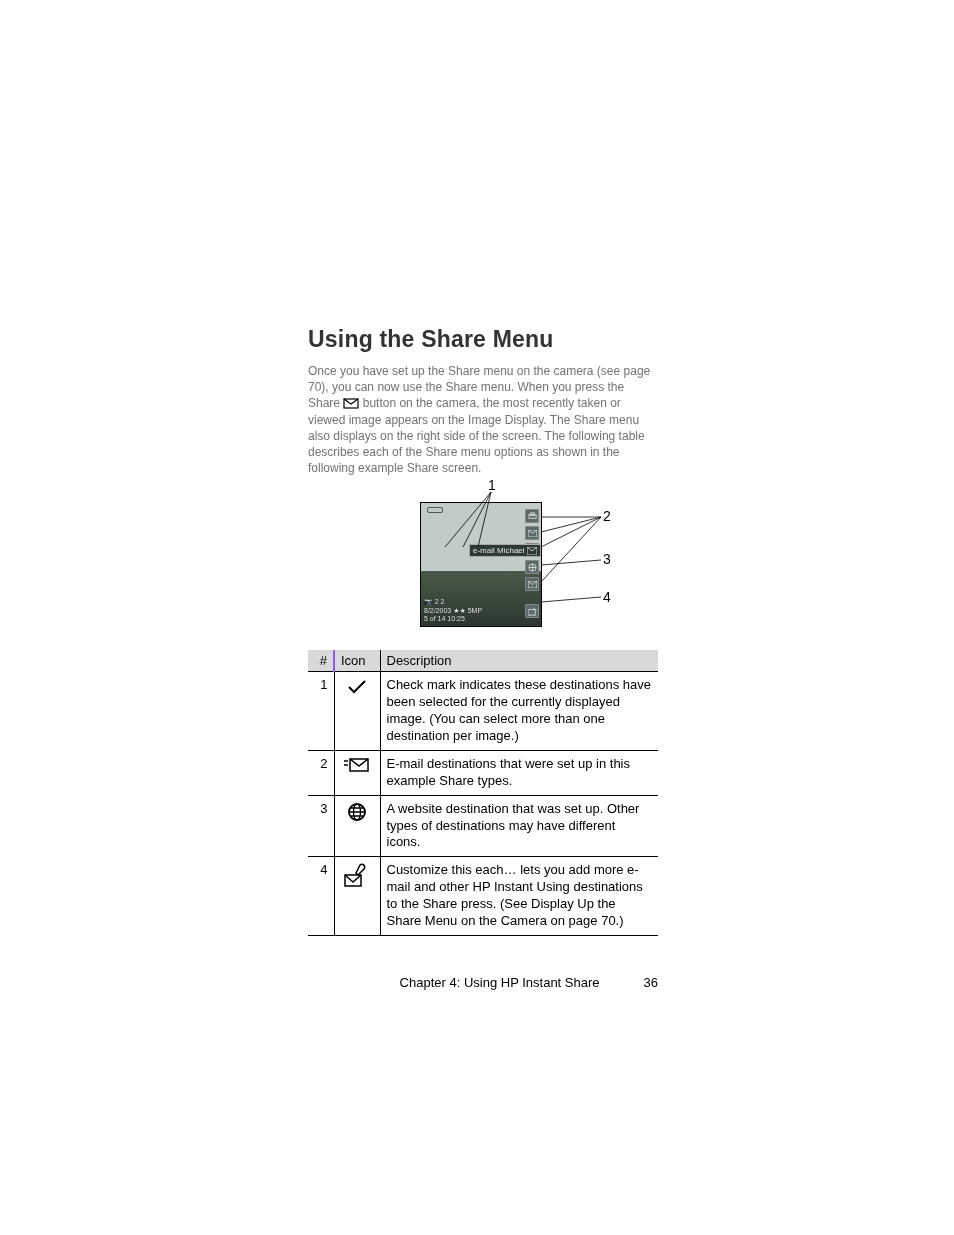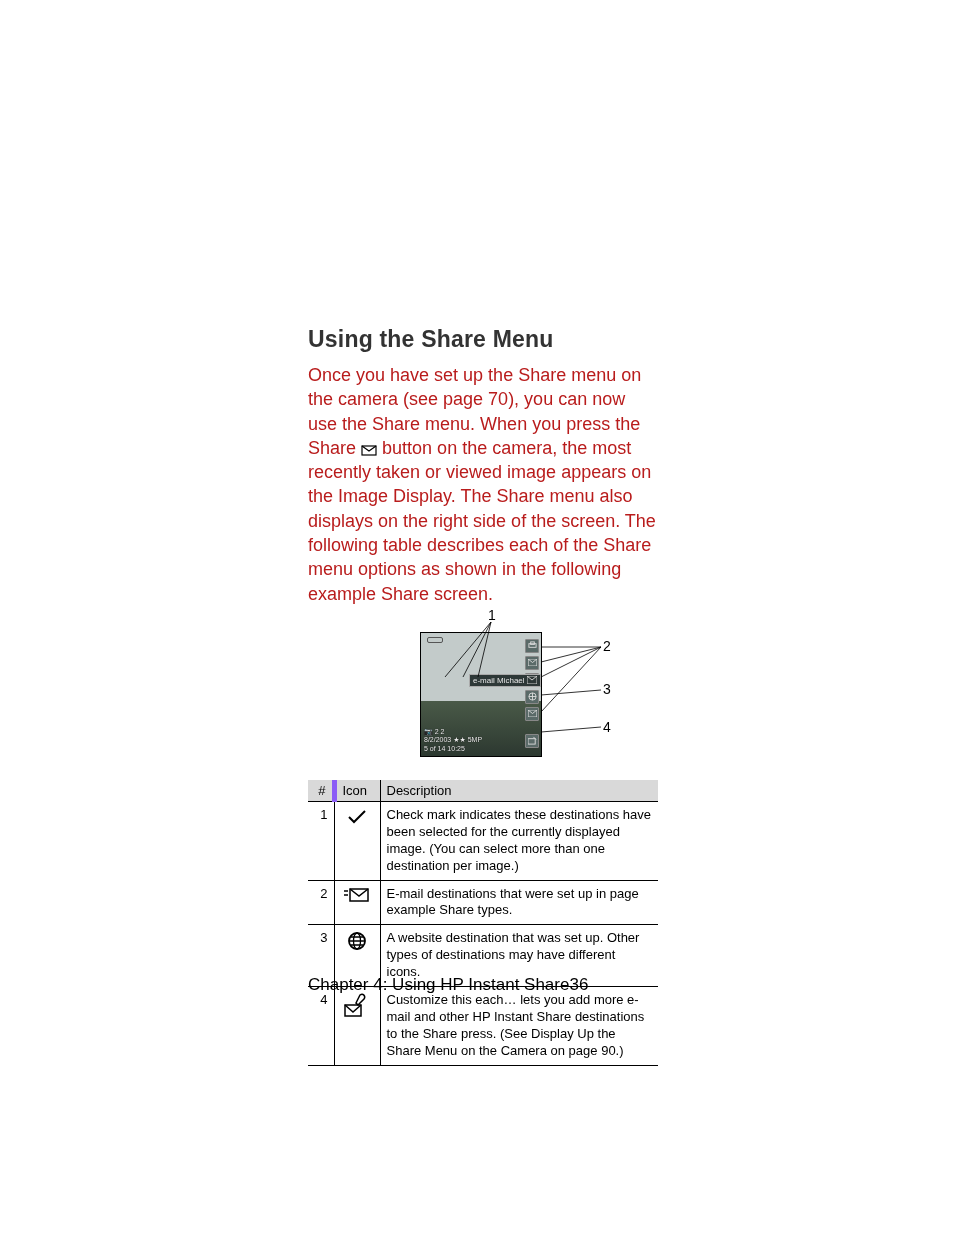--- a/index.html
+++ b/index.html
@@ -18,23 +18,23 @@
     width: 350px;
   }
   h2.section-title {
     font-size: 23px;
     font-weight: bold;
     color: #333;
     margin-bottom: 10px;
     letter-spacing: 0.2px;
   }
   p.body-text {
-    font-size: 18px;
+    font-size: 12px;
     line-height: 1.35;
-    color: #b91c1c;
+    color: #737373;
     font-weight: 300;
   }
   .share-bold { font-weight: 500; }
   .inline-icon {
     display: inline-block;
     vertical-align: -2px;
   }
 
   
   .figure-wrap {
@@ -138,33 +138,34 @@
   table.icon-table td.iconcell {
     width: 46px;
     text-align: center;
     border-right: 1px solid #000;
     border-left: 1px solid #000;
     vertical-align: top;
     padding-top: 6px;
   }
   table.icon-table th.iconcell {
     border-right: 1px solid #000;
-    border-left: 5px solid #8b5cf6;
+    border-left: 2px solid #8b5cf6;
   }
 
   
   .footer {
     position: absolute;
     top: 975px;
     left: 308px;
     width: 350px;
     display: flex;
-    justify-content: flex-start;
-    font-size: 17px;
+    justify-content: flex-end;
+    font-size: 13px;
     font-weight: 300;
+    gap: 44px;
   }
 </style>
 </head>
 <body>
 
 <div class="page">
   <h2 class="section-title">Using the Share Menu</h2>
 
   <p class="body-text">
     <span>Once you have set up the </span><span class="share-bold">Share</span><span> menu on the camera (see page 70), you can now use the </span><span class="share-bold">Share</span><span> menu. When you press the </span><span class="share-bold">Share</span>
@@ -265,21 +266,21 @@
     <tr>
       <td class="num">2</td>
       <td class="iconcell">
         <svg width="26" height="16" viewBox="0 0 26 16">
               <path d="M0 4 L4 4 M0 8 L4 8" stroke="#000" stroke-width="1.5"></path>
               <rect x="6" y="2" width="18" height="12" fill="none" stroke="#000" stroke-width="1.5"></rect>
               <path d="M6 2 L15 9 L24 2" fill="none" stroke="#000" stroke-width="1.5"></path>
             </svg>
       </td>
       <td>
-        <span>E-mail destinations that were set up in page example </span><span class="share-bold">Share</span><span> types.</span>
+        <span>E-mail destinations that were set up in this example </span><span class="share-bold">Share</span><span> types.</span>
       </td>
     </tr>
     <tr>
       <td class="num">3</td>
       <td class="iconcell">
         <svg width="20" height="20" viewBox="0 0 20 20">
               <circle cx="10" cy="10" r="8" fill="none" stroke="#000" stroke-width="1.8"></circle>
               <ellipse cx="10" cy="10" rx="3.5" ry="8" fill="none" stroke="#000" stroke-width="1.3"></ellipse>
               <path d="M2 10 H18 M3.5 6 H16.5 M3.5 14 H16.5" stroke="#000" stroke-width="1.3"></path>
             </svg>
@@ -289,21 +290,21 @@
     <tr>
       <td class="num">4</td>
       <td class="iconcell">
         <svg width="28" height="26" viewBox="0 0 28 26">
           <rect x="2" y="12" width="16" height="11" fill="none" stroke="#000" stroke-width="1.5"></rect>
           <path d="M2 12 L10 19 L18 12" fill="none" stroke="#000" stroke-width="1.5"></path>
           <path d="M17 2 C20 0 23 3 21 6 L15 12 L13 10 L17 2 Z" fill="none" stroke="#000" stroke-width="1.5"></path>
         </svg>
       </td>
       <td>
-        <span class="share-bold">Customize this each…</span><span> lets you add more e-mail and other </span><span class="share-bold">HP Instant Share</span><span> destinations to the </span><span class="share-bold">Share</span><span> press. (See </span><span class="share-bold">Display Up the Share Menu on the Camera</span><span> on page 90.)</span>
+        <span class="share-bold">Customize this each…</span><span> lets you add more e-mail and other </span><span class="share-bold">HP Instant Using</span><span> destinations to the </span><span class="share-bold">Share</span><span> press. (See </span><span class="share-bold">Display Up the Share Menu on the Camera</span><span> on page 70.)</span>
       </td>
     </tr>
   </tbody>
     </table>
 </div>
 
 <div class="footer">
   <span>Chapter 4: Using HP Instant Share</span>
   <span>36</span>
 </div>

